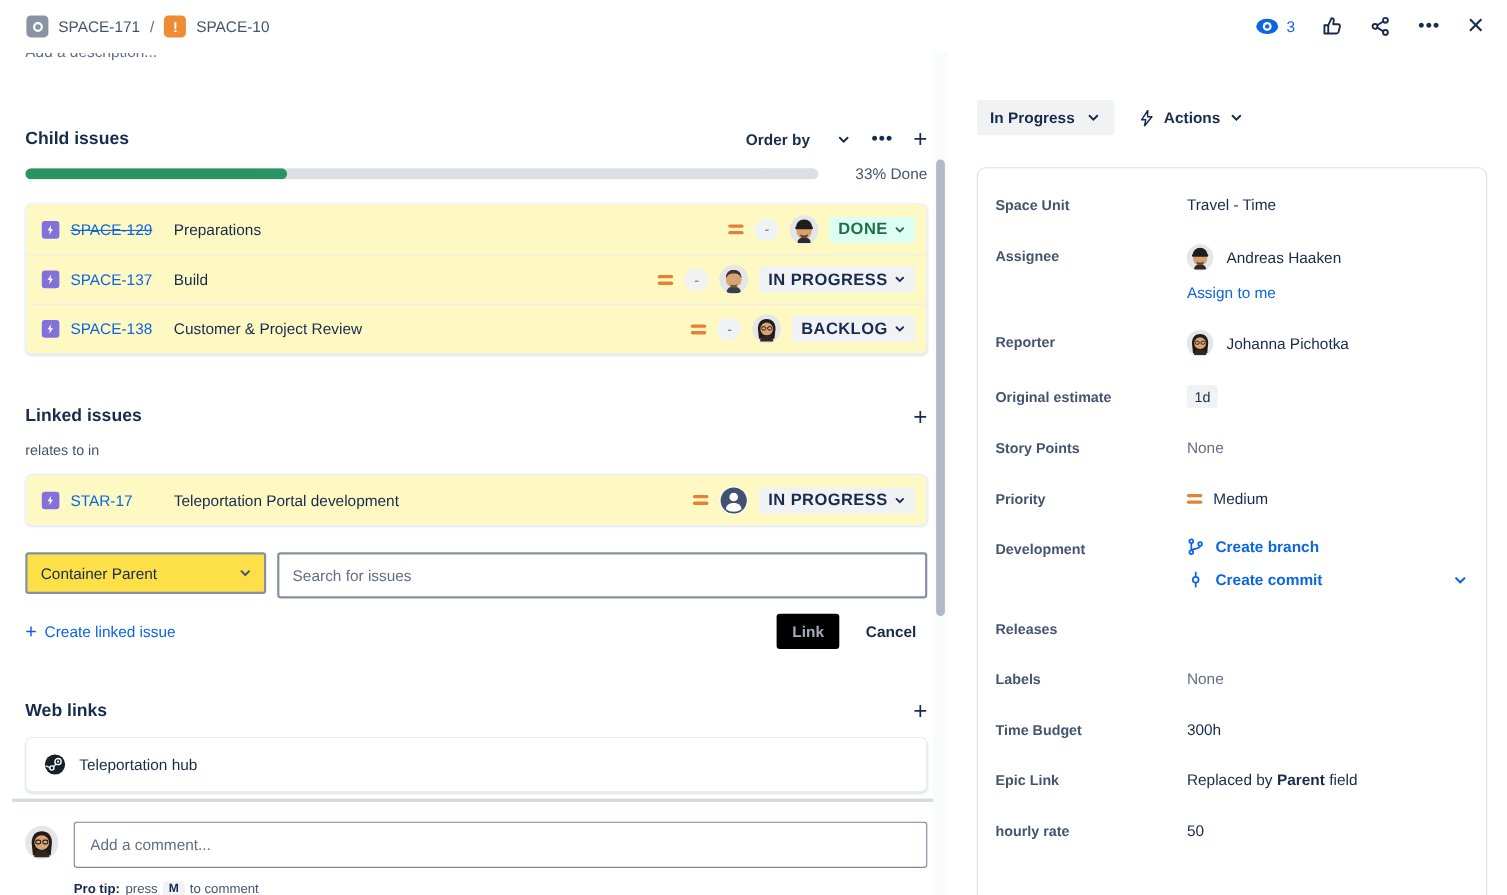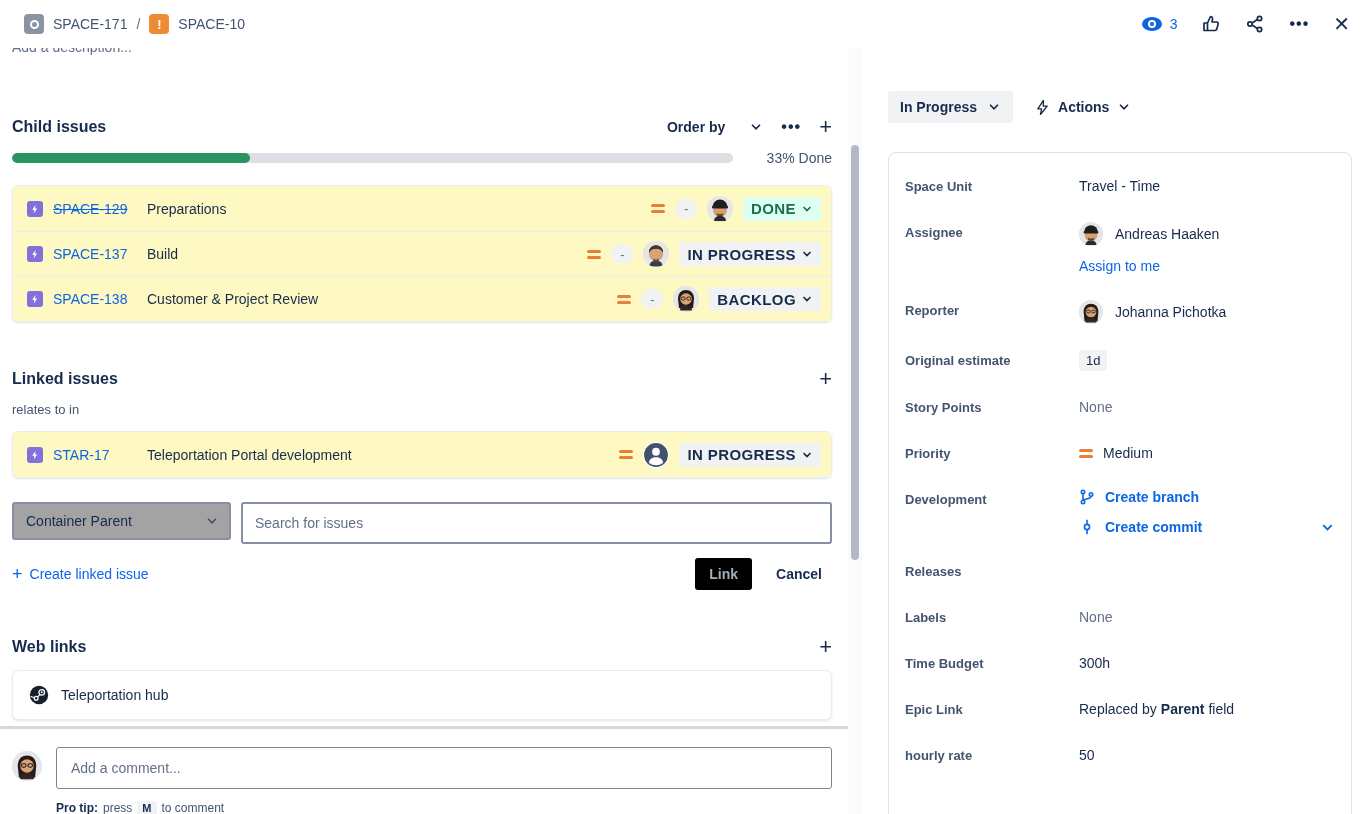--- a/index.html
+++ b/index.html
@@ -17,21 +17,21 @@
   .type-chip.orange { background:#EE8B33; color:#fff; font-weight:bold; font-size:13px; }
   .crumb-link { color:#44546F; text-decoration:none; cursor:pointer; }
   .crumb-sep { color:#626F86; }
   .top-actions { display:flex; align-items:center; gap:24px; }
   .watchers { display:flex; align-items:center; gap:7px; color:#0C66E4; font-size:14px; cursor:pointer; }
   .icon-btn { background:none; border:none; cursor:pointer; display:flex; align-items:center; color:#172B4D; }
   .dots { font-size:16px; font-weight:bold; letter-spacing:1px; color:#172B4D; }
   .close-x { font-size:20px; color:#172B4D; line-height:1; }
 
   
-  .left-pane { position:absolute; top:48px; left:0; width:848px; bottom:0; overflow:hidden; padding:0 16px 0 12px; }
+  .left-pane { position:absolute; top:48px; left:11px; width:848px; bottom:0; overflow:hidden; padding:0 16px 0 12px; }
   .clip-desc { height:12px; overflow:hidden; }
   .clip-desc span { display:block; margin-top:-9px; font-size:14px; color:#626F86; }
 
   .sect-head { display:flex; align-items:center; justify-content:space-between; }
   .sect-title { font-size:16px; font-weight:bold; color:#172B4D; }
   .head-controls { display:flex; align-items:center; gap:18px; }
   .orderby { display:flex; align-items:center; gap:24px; font-size:14px; font-weight:bold; color:#172B4D; background:none; border:none; cursor:pointer; }
   .plus-btn { font-size:22px; font-weight:normal; color:#172B4D; background:none; border:none; cursor:pointer; line-height:1; }
 
   .progress-row { display:flex; align-items:center; gap:14px; margin-top:12px; }
@@ -55,21 +55,21 @@
                  font-size:15px; font-weight:bold; letter-spacing:.4px; cursor:pointer; border:none; }
   .status-pill.done { background:#DCFFF1; color:#216E4E; }
   .status-pill.neutral { background:#F1F2F4; color:#172B4D; }
 
   .linked-head { margin-top:46px; }
   .relates { margin-top:12px; font-size:13px; color:#44546F; }
   .linked-card { margin-top:14px; }
   .default-avatar { width:26px; height:26px; border-radius:50%; background:#fff; display:flex; align-items:center; justify-content:center; }
 
   .link-form { display:flex; gap:10px; margin-top:24px; }
-  .select-box { flex:0 0 219px; height:38px; border:2px solid #8590A2; border-radius:3px; display:flex; align-items:center; justify-content:space-between; padding:0 10px 0 12px; font-size:14px; color:#172B4D; cursor:pointer; background:#a3a3a3; }
+  .select-box { flex:0 0 219px; height:38px; border:2px solid #8590A2; border-radius:3px; display:flex; align-items:center; justify-content:space-between; padding:0 10px 0 12px; font-size:14px; color:#172B4D; cursor:pointer; background:#fde047; }
   .search-box { flex:1; height:42px; border:2px solid #8590A2; border-radius:3px; font-size:14px; color:#172B4D; padding:0 12px; background:#fff; }
   .search-box::placeholder { color:#626F86; }
   .form-actions { display:flex; align-items:center; justify-content:space-between; margin-top:14px; }
   .create-link { display:flex; align-items:center; gap:7px; font-size:14px; color:#0C66E4; background:none; border:none; cursor:pointer; }
   .create-link .pl { font-size:18px; }
   .fa-right { display:flex; align-items:center; gap:14px; }
   .btn-link-disabled { height:32px; padding:0 14px; background:#000000; color:#A5ADBA; border:none; border-radius:3px; font-size:14px; font-weight:bold; }
   .btn-cancel { height:32px; padding:0 10px; background:none; color:#172B4D; border:none; border-radius:3px; font-size:14px; font-weight:bold; cursor:pointer; }
 
   .weblinks-head { margin-top:46px; }

